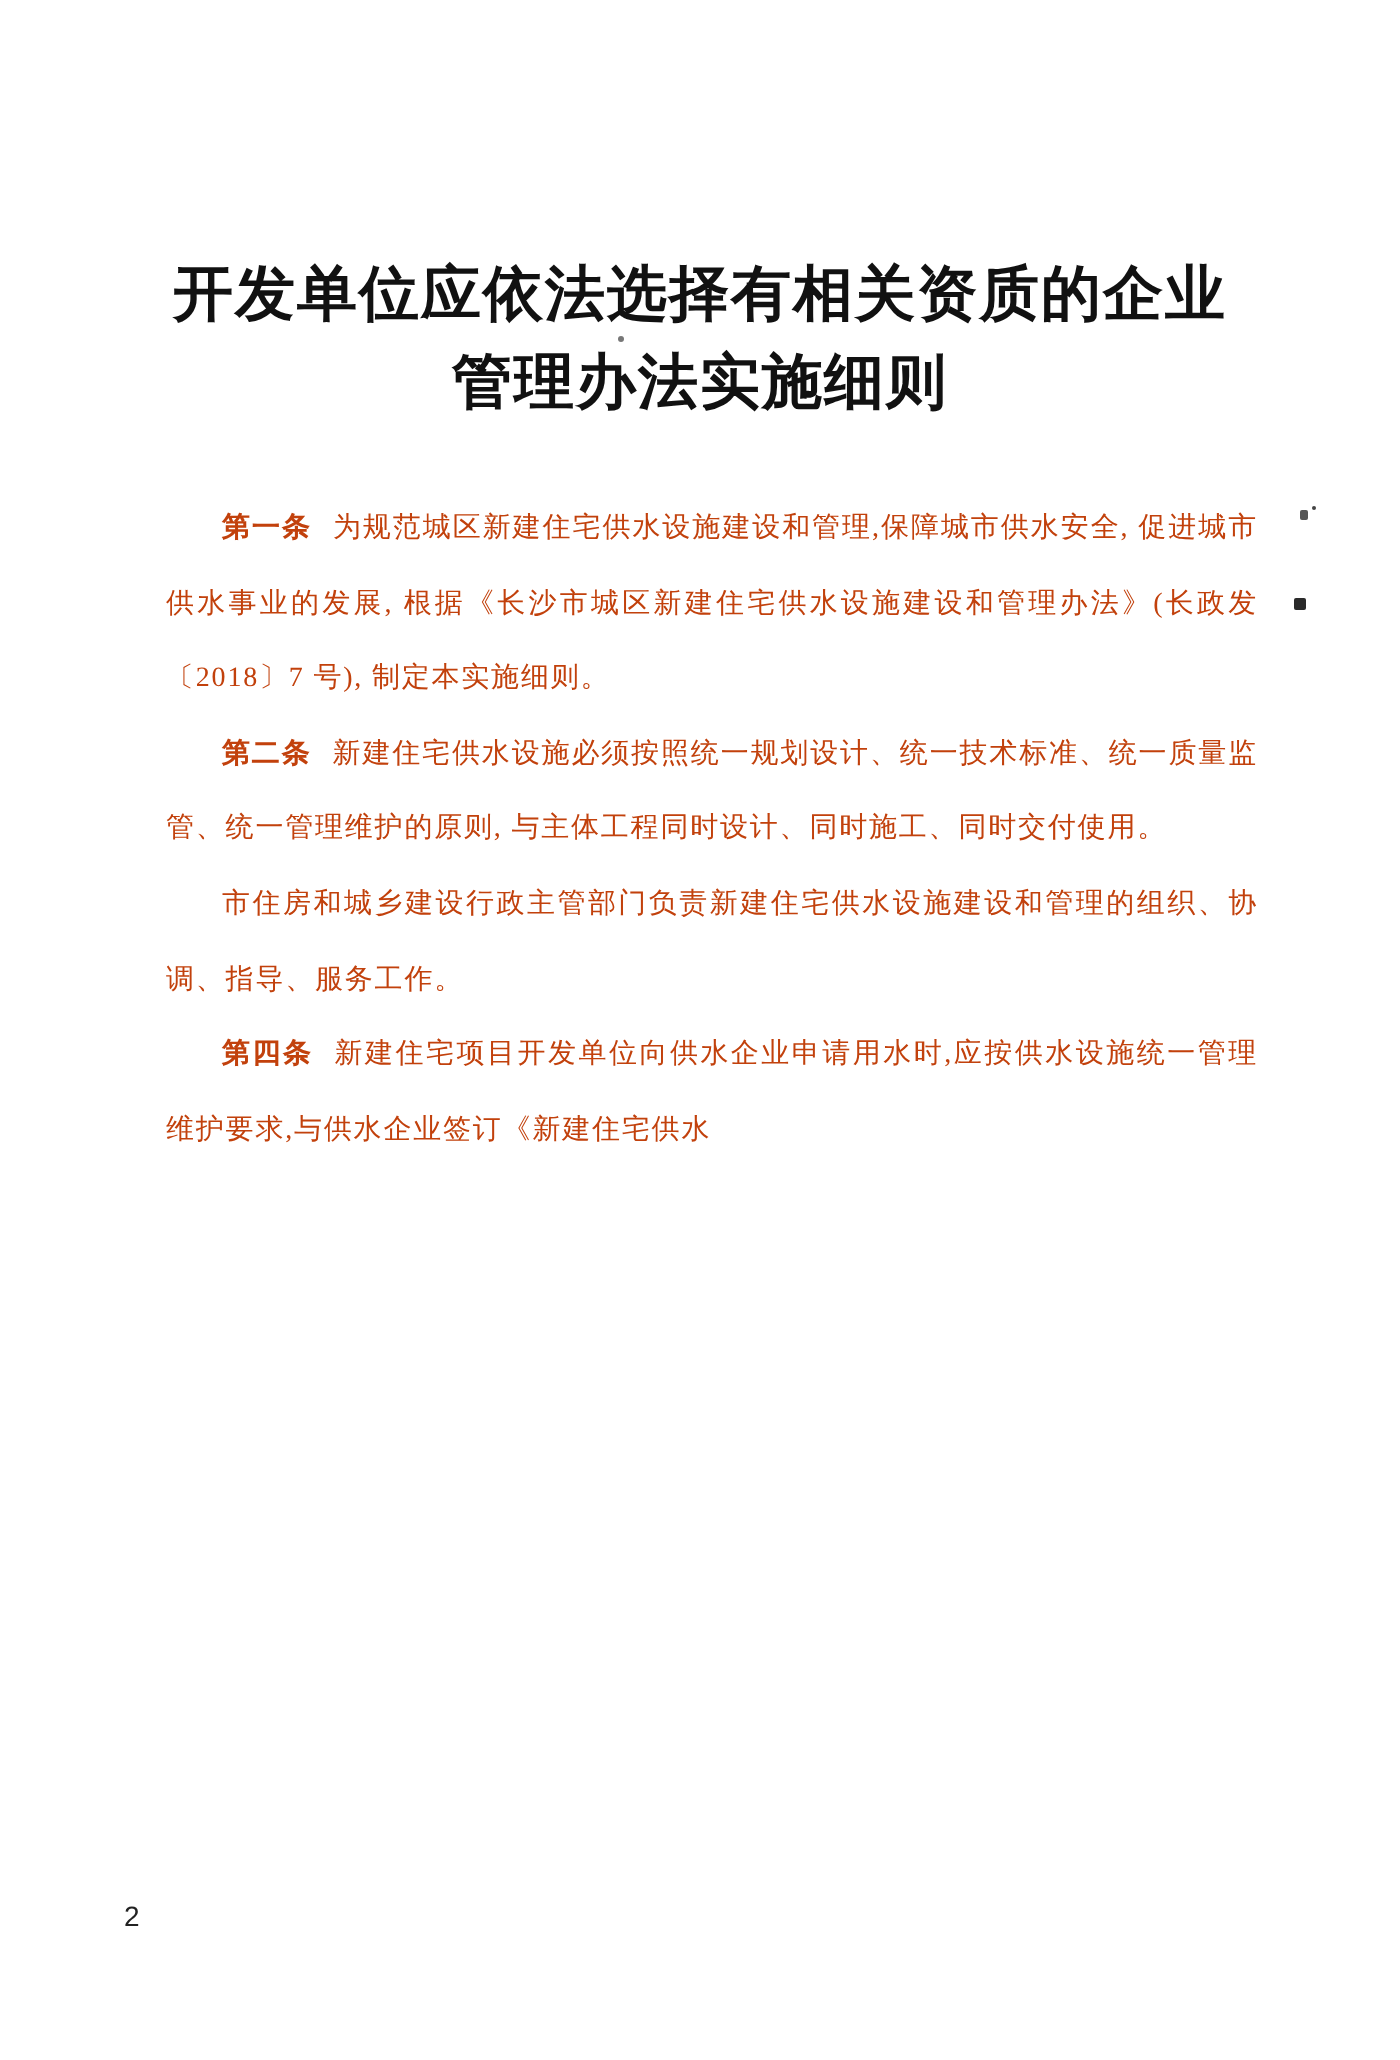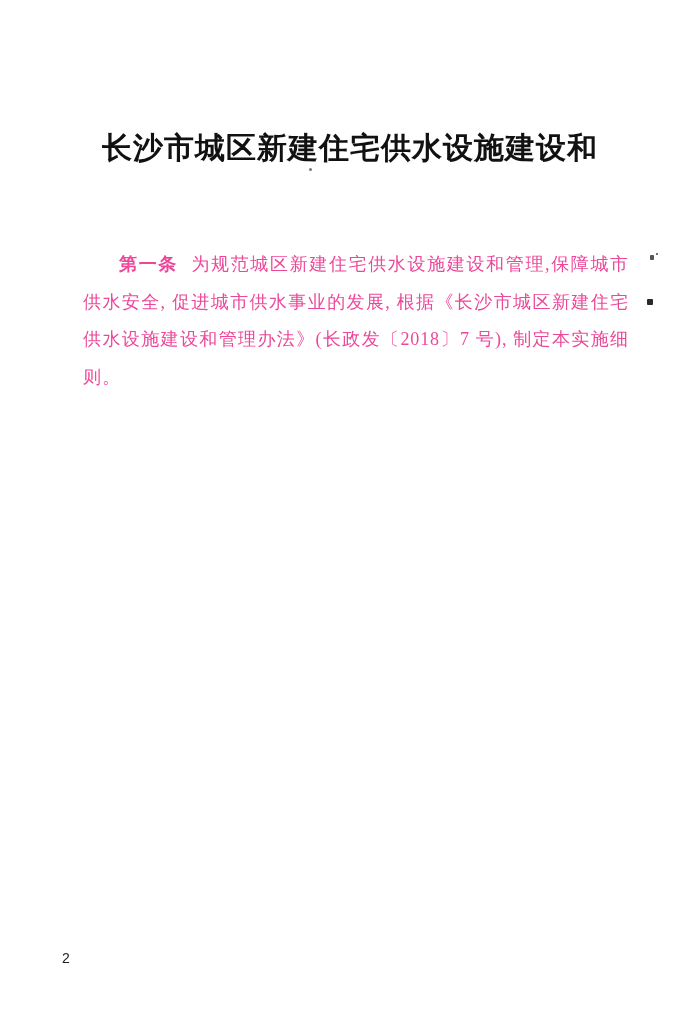--- a/index.html
+++ b/index.html
@@ -23,25 +23,25 @@
     font-size: 30px;
     line-height: 44px;
     letter-spacing: 1px;
     color: #111111;
   }
   .content {
     position: absolute;
     top: 246px;
     left: 83px;
     width: 546px;
-    font-size: 18px;
+    font-size: 14px;
     line-height: 37.6px;
     letter-spacing: 0.9px;
     text-align: justify;
-    color: #ec4899;
+    color: #c2410c;
   }
   .content p {
     margin: 0;
     text-indent: 2em;
   }
   .head {
     font-weight: bold;
     margin-right: 0.75em;
   }
   .head:empty { margin: 0; display: none; }
@@ -62,25 +62,29 @@
   .speck-1b { left: 656px; top: 253px; width: 2px; height: 2px; background: #444; position: absolute; border-radius: 50%; }
   .speck-2 { left: 647px; top: 299px; width: 6px; height: 6px; }
   .speck-3 { left: 309px; top: 168px; width: 3px; height: 3px; background: #777; border-radius: 50%; }
 </style>
 </head>
 <body>
 
 <div class="page">
 
   <div class="doc-title">
-    <div>长沙市城区新建住宅供水设施建设和</div>
+    <div>开发单位应依法选择有相关资质的企业</div>
+    <div>管理办法实施细则</div>
   </div>
 
   <div class="content">
     <p><span class="head">第一条</span><span>为规范城区新建住宅供水设施建设和管理,保障城市供水安全, 促进城市供水事业的发展, 根据《长沙市城区新建住宅供水设施建设和管理办法》(长政发〔2018〕7 号), 制定本实施细则。</span></p>
+    <p><span class="head">第二条</span><span>新建住宅供水设施必须按照统一规划设计、统一技术标准、统一质量监管、统一管理维护的原则, 与主体工程同时设计、同时施工、同时交付使用。</span></p>
+    <p><span>市住房和城乡建设行政主管部门负责新建住宅供水设施建设和管理的组织、协调、指导、服务工作。</span></p>
+    <p><span class="head">第四条</span><span>新建住宅项目开发单位向供水企业申请用水时,应按供水设施统一管理维护要求,与供水企业签订《新建住宅供水</span></p>
   </div>
 
   <div class="page-number">2</div>
 
   <div class="speck speck-1"></div>
   <div class="speck-1b"></div>
   <div class="speck speck-2"></div>
   <div class="speck speck-3"></div>
 
 </div>

